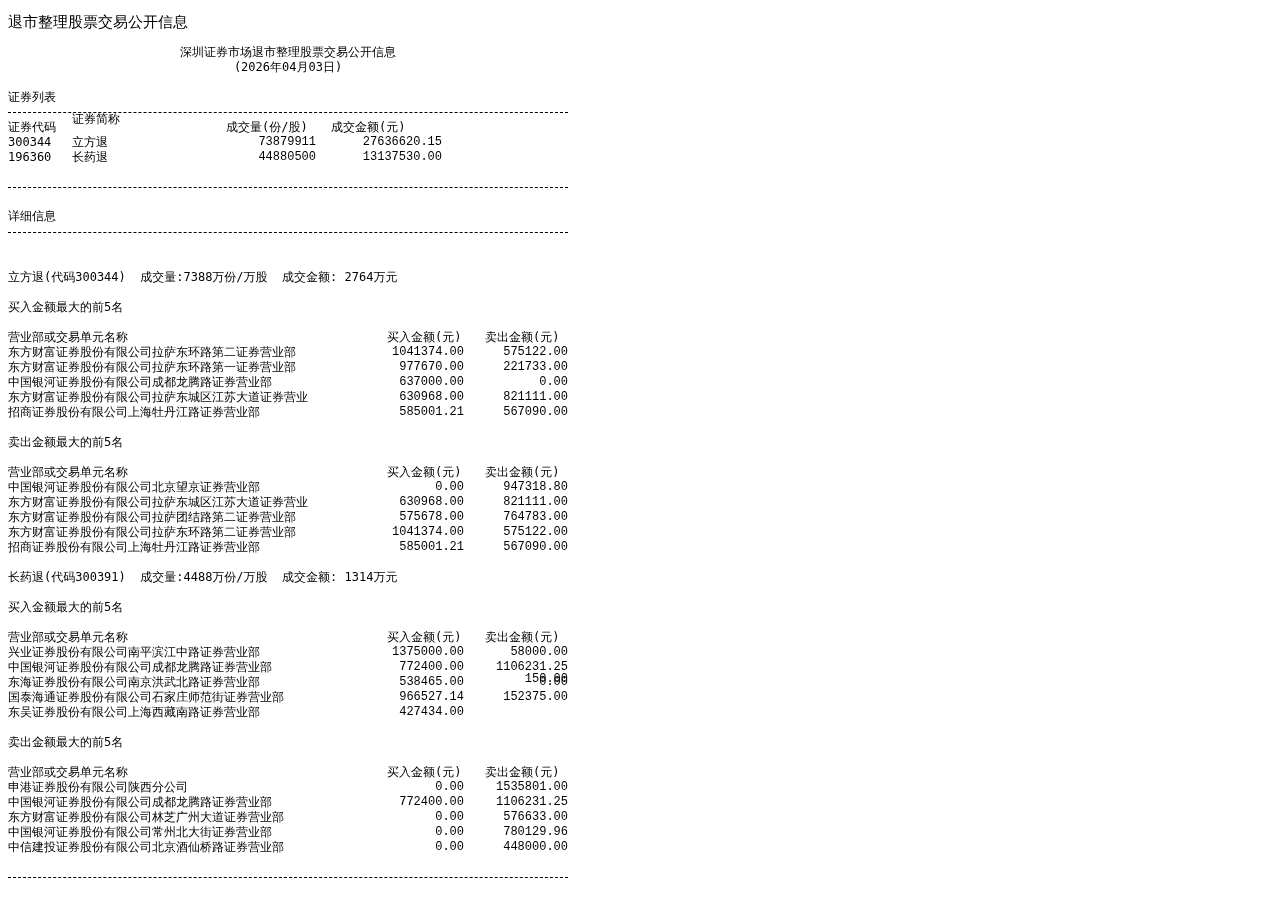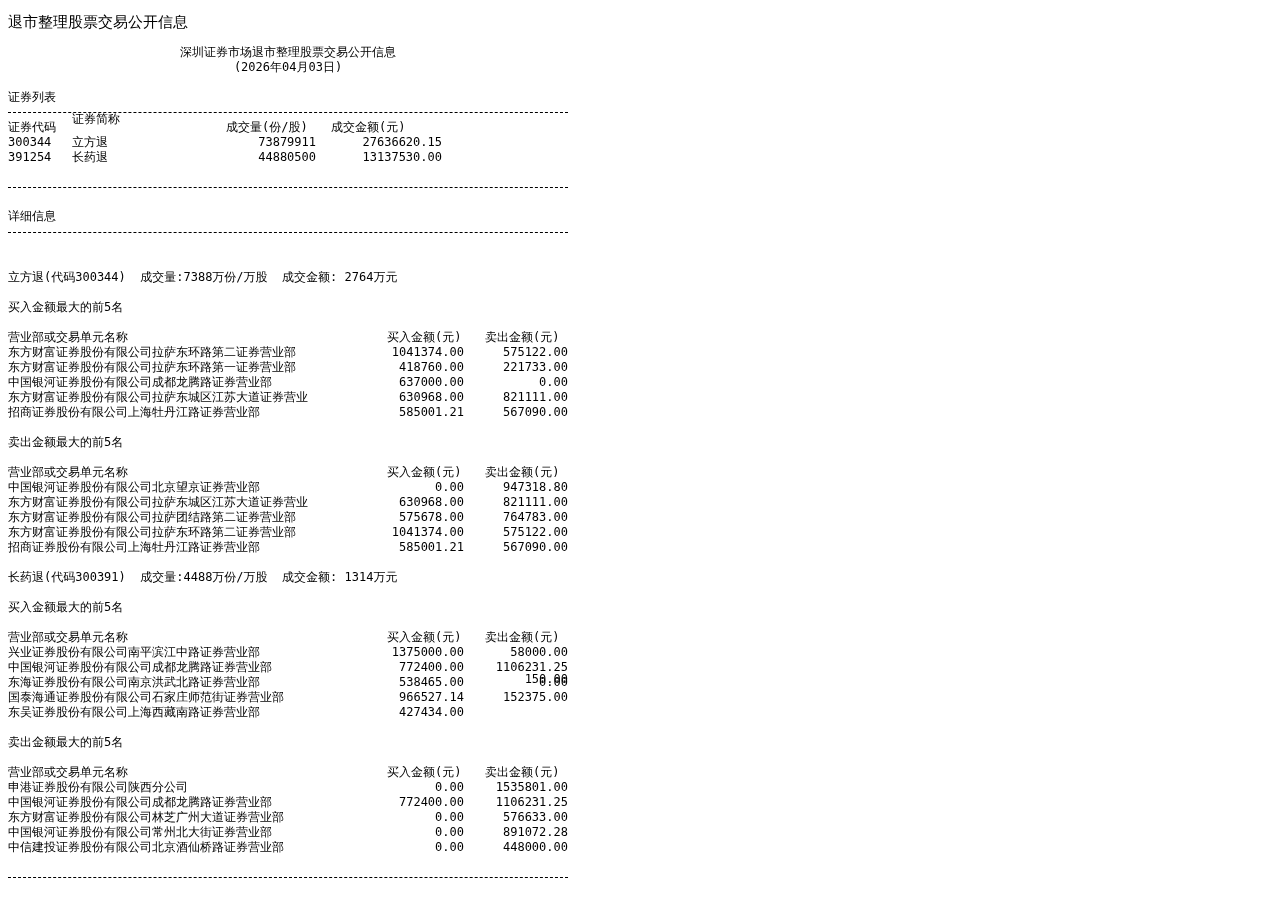--- a/index.html
+++ b/index.html
@@ -8,21 +8,21 @@
     color: #000000;
     font-family: "DejaVu Sans Mono", "Liberation Mono", monospace;
     font-size: 12px;
   }
   .abs { position: absolute; white-space: pre; line-height: 15px; }
   .page-title { left: 8px; top: 12px; font-size: 15px; line-height: 20px;
     font-family: "DejaVu Sans", "Liberation Sans", sans-serif; }
   .center { width: 560px; left: 8px; text-align: center; }
   .dash { position: absolute; left: 8px; width: 560px; height: 0;
     border-top: 1px dashed #000; }
-  .r { text-align: right; }
+  .r { text-align: right; font-family: Liberation Mono, monospace; }
 </style>
 </head>
 <body>
 
 <div id="doc">
   <div class="abs page-title">退市整理股票交易公开信息</div>
   <div class="abs center" style="top:45px">深圳证券市场退市整理股票交易公开信息</div>
   <div class="abs center" style="top:60px">(2026年04月03日)</div>
 
   <div class="abs" style="left:8px;top:90px">证券列表</div>
@@ -34,21 +34,21 @@
     <div class="abs" style="left:226px;top:120px">成交量(份/股)</div>
     <div class="abs" style="left:331px;top:120px">成交金额(元)</div>
     <div id="sec-rows">
         <div>
           <div class="abs" style="left:8px;top:135px">300344</div>
           <div class="abs" style="left:72px;top:135px">立方退</div>
           <div class="abs r" style="left:200px;width:116px;top:135px">73879911</div>
           <div class="abs r" style="left:320px;width:122px;top:135px">27636620.15</div>
         </div>
         <div>
-          <div class="abs" style="left:8px;top:150px">391254</div>
+          <div class="abs" style="left:8px;top:150px">196360</div>
           <div class="abs" style="left:72px;top:150px">长药退</div>
           <div class="abs r" style="left:200px;width:116px;top:150px">44880500</div>
           <div class="abs r" style="left:320px;width:122px;top:150px">13137530.00</div>
         </div>
       </div>
   </div>
   <div class="dash" style="top:187px"></div>
 
   <div class="abs" style="left:8px;top:209px">详细信息</div>
   <div class="dash" style="top:232px"></div>
@@ -61,21 +61,21 @@
           <div class="abs" style="left:8px;top:330px">营业部或交易单元名称</div>
           <div class="abs" style="left:387px;top:330px">买入金额(元)</div>
           <div class="abs" style="left:485px;top:330px">卖出金额(元)</div>
           <div>
             <div class="abs" style="left:8px;top:345px">东方财富证券股份有限公司拉萨东环路第二证券营业部</div>
             <div class="abs r" style="left:370px;width:94px;top:345px">1041374.00</div>
             <div class="abs r" style="left:470px;width:98px;top:345px">575122.00</div>
           </div>
           <div>
             <div class="abs" style="left:8px;top:360px">东方财富证券股份有限公司拉萨东环路第一证券营业部</div>
-            <div class="abs r" style="left:370px;width:94px;top:360px">418760.00</div>
+            <div class="abs r" style="left:370px;width:94px;top:360px">977670.00</div>
             <div class="abs r" style="left:470px;width:98px;top:360px">221733.00</div>
           </div>
           <div>
             <div class="abs" style="left:8px;top:375px">中国银河证券股份有限公司成都龙腾路证券营业部</div>
             <div class="abs r" style="left:370px;width:94px;top:375px">637000.00</div>
             <div class="abs r" style="left:470px;width:98px;top:375px">0.00</div>
           </div>
           <div>
             <div class="abs" style="left:8px;top:390px">东方财富证券股份有限公司拉萨东城区江苏大道证券营业</div>
             <div class="abs r" style="left:370px;width:94px;top:390px">630968.00</div>
@@ -168,21 +168,21 @@
             <div class="abs r" style="left:470px;width:98px;top:795px">1106231.25</div>
           </div>
           <div>
             <div class="abs" style="left:8px;top:810px">东方财富证券股份有限公司林芝广州大道证券营业部</div>
             <div class="abs r" style="left:370px;width:94px;top:810px">0.00</div>
             <div class="abs r" style="left:470px;width:98px;top:810px">576633.00</div>
           </div>
           <div>
             <div class="abs" style="left:8px;top:825px">中国银河证券股份有限公司常州北大街证券营业部</div>
             <div class="abs r" style="left:370px;width:94px;top:825px">0.00</div>
-            <div class="abs r" style="left:470px;width:98px;top:825px">891072.28</div>
+            <div class="abs r" style="left:470px;width:98px;top:825px">780129.96</div>
           </div>
           <div>
             <div class="abs" style="left:8px;top:840px">中信建投证券股份有限公司北京酒仙桥路证券营业部</div>
             <div class="abs r" style="left:370px;width:94px;top:840px">0.00</div>
             <div class="abs r" style="left:470px;width:98px;top:840px">448000.00</div>
           </div>
         </div>
       </div>
     </div>
 

